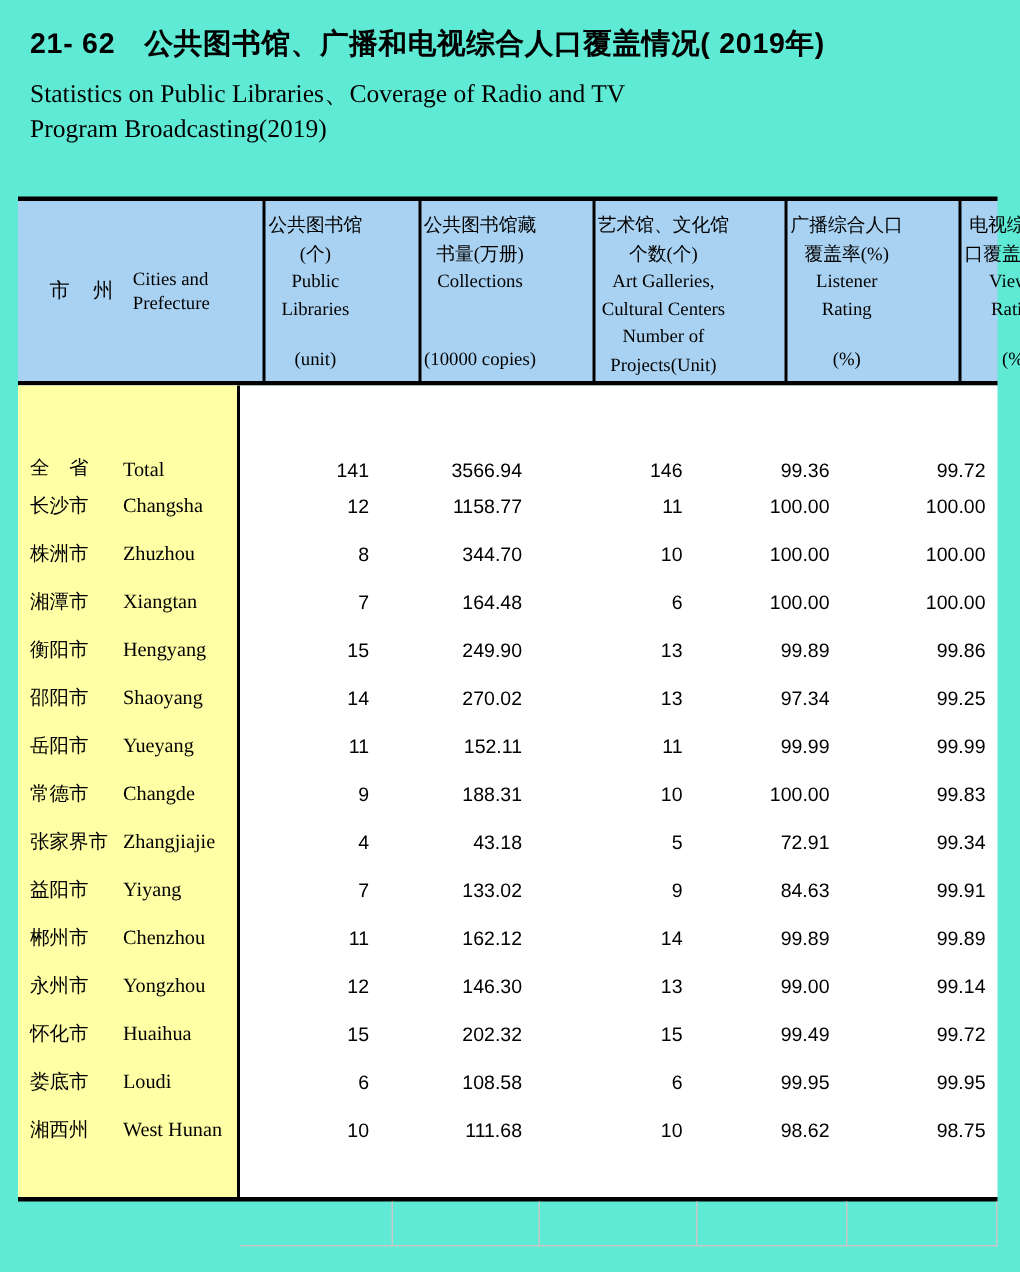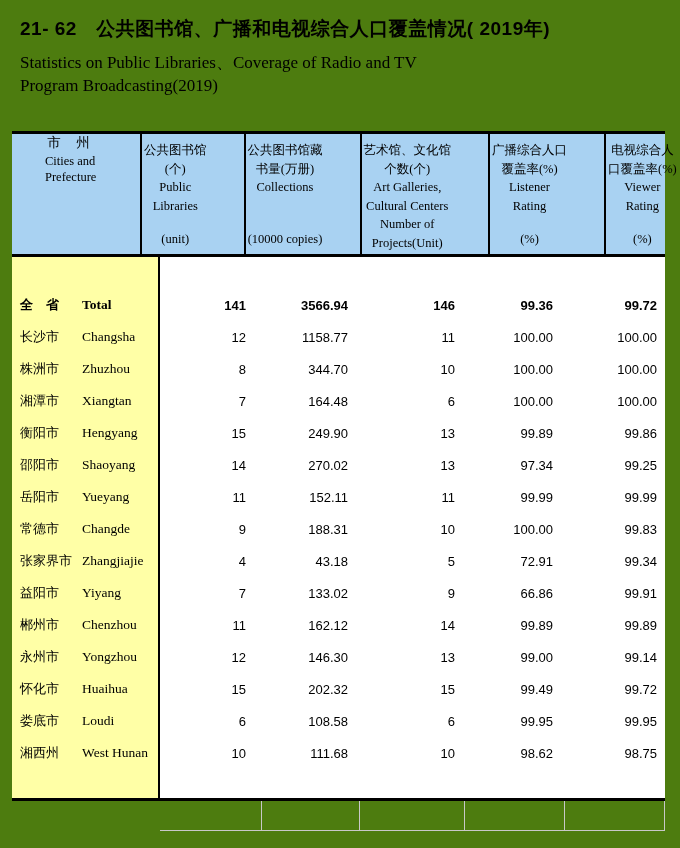--- a/index.html
+++ b/index.html
@@ -2,21 +2,21 @@
 <html style="--grid-gray: #c8c8c8;"><head>
 <meta charset="utf-8">
 <style>
   :root { --grid-gray:#c8c8c8; }
   * { box-sizing: border-box; }
   html,body { margin:0; padding:0; }
   body {
     width:680px; height:848px; background:#ffffff; overflow:hidden;
     font-family:"Liberation Serif", serif; color:#000;
   }
-  .page { position:relative; width:680px; height:848px; background:#4d7c0f; }
+  .page { position:relative; width:680px; height:848px; background:#5eead4; }
 
   
   .title-zh {
     position:absolute; left:20px; top:16px;
     font-family:"Liberation Sans", sans-serif;
     font-size:19px; font-weight:bold; letter-spacing:0.5px; white-space:nowrap;
   }
   .title-en {
     position:absolute; left:20px;
     font-family:"Liberation Serif", serif;
@@ -34,42 +34,42 @@
     display:flex; height:123px; border-bottom:3px solid #000;
     background:#a9d2f2;
   }
   .hcell {
     display:flex; flex-direction:column; justify-content:space-between;
     text-align:center; padding:7px 2px 6px;
     font-size:12.5px; line-height:18.5px;
   }
   .hcell + .hcell { border-left:2px solid #000;margin-left:35px; }
   .hcell-label {
-    width:128px; flex-direction:column; justify-content:flex-start;
+    width:128px; flex-direction:row; justify-content:flex-start;
     align-items:center; text-align:left; padding:0 0 0 21px;
   }
   .hzh { font-size:13.5px; letter-spacing:1px; white-space:nowrap; }
   .hen { width:60px; margin-left:12px; font-size:12.5px; line-height:16px; }
   .hcell-c0 { width:102px; }
   .hcell-c1 { width:98px;  }
   .hcell-c2 { width:105px; }
   .hcell-c3 { width:100px; }
   .hcell-c4 { width:100px; }
   .htop  { }
   .hline { white-space:nowrap; }
   .hunit { white-space:nowrap; }
 
   
   .tbody { position:relative; height:541px; padding-top:32px; background:#fff; }
   .yellow-col {
     position:absolute; left:0; top:0; width:148px; height:100%;
     background:#ffffa6; border-right:2px solid #000;
   }
   .row { position:relative; display:flex; height:32px; align-items:center; }
-  .row.bold { font-weight:bold; }
+  .row.bold { font-weight:normal;align-items:flex-end; }
   .czh { width:70px; padding-left:8px; font-size:13px; white-space:nowrap; }
   .cen { width:78px; font-size:13.5px; white-space:nowrap; }
   .cval {
     text-align:right; font-family:"Liberation Sans", sans-serif;
     font-size:13px; white-space:nowrap;
   }
   .cval-0 { width:102px; padding-right:16px; }
   .cval-1 { width:98px;  padding-right:12px; }
   .cval-2 { width:105px; padding-right:10px; }
   .cval-3 { width:100px; padding-right:12px; }
@@ -229,21 +229,21 @@
           <div class="cval cval-2">5</div>
           <div class="cval cval-3">72.91</div>
           <div class="cval cval-4">99.34</div>
         </div>
         <div class="row">
           <div class="czh">益阳市</div>
           <div class="cen">Yiyang</div>
           <div class="cval cval-0">7</div>
           <div class="cval cval-1">133.02</div>
           <div class="cval cval-2">9</div>
-          <div class="cval cval-3">66.86</div>
+          <div class="cval cval-3">84.63</div>
           <div class="cval cval-4">99.91</div>
         </div>
         <div class="row">
           <div class="czh">郴州市</div>
           <div class="cen">Chenzhou</div>
           <div class="cval cval-0">11</div>
           <div class="cval cval-1">162.12</div>
           <div class="cval cval-2">14</div>
           <div class="cval cval-3">99.89</div>
           <div class="cval cval-4">99.89</div>

